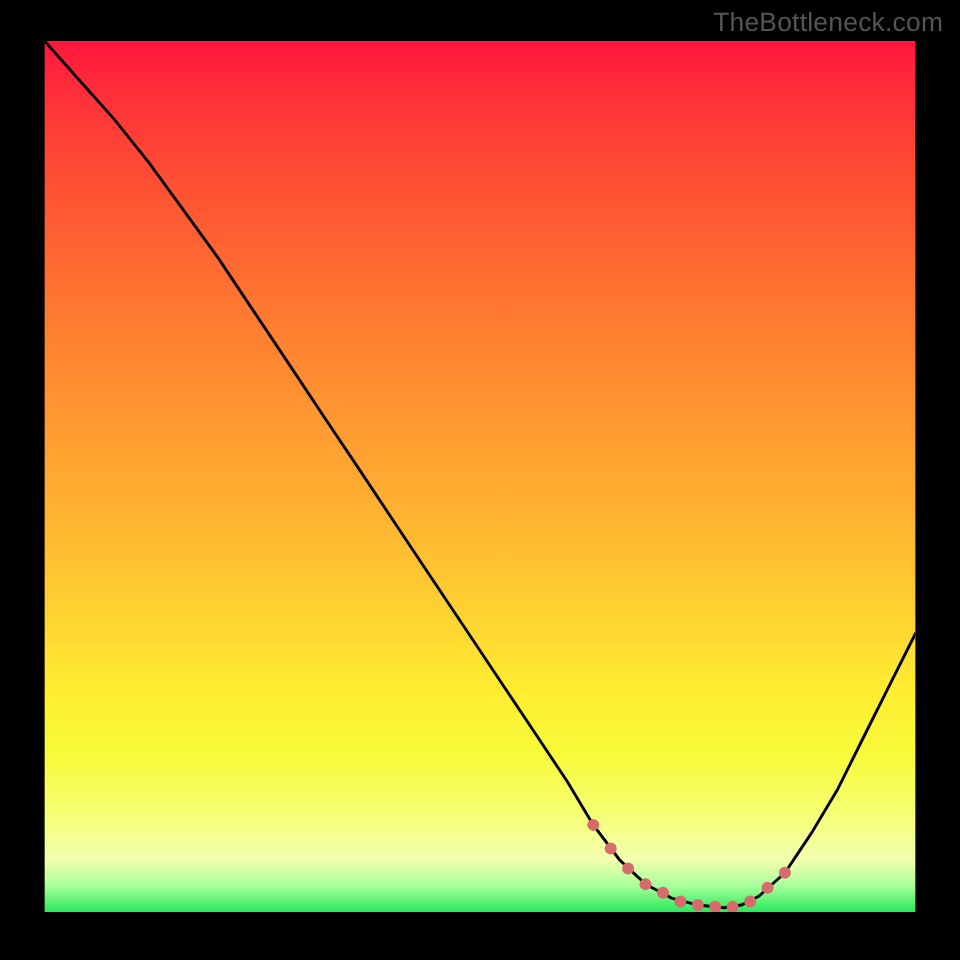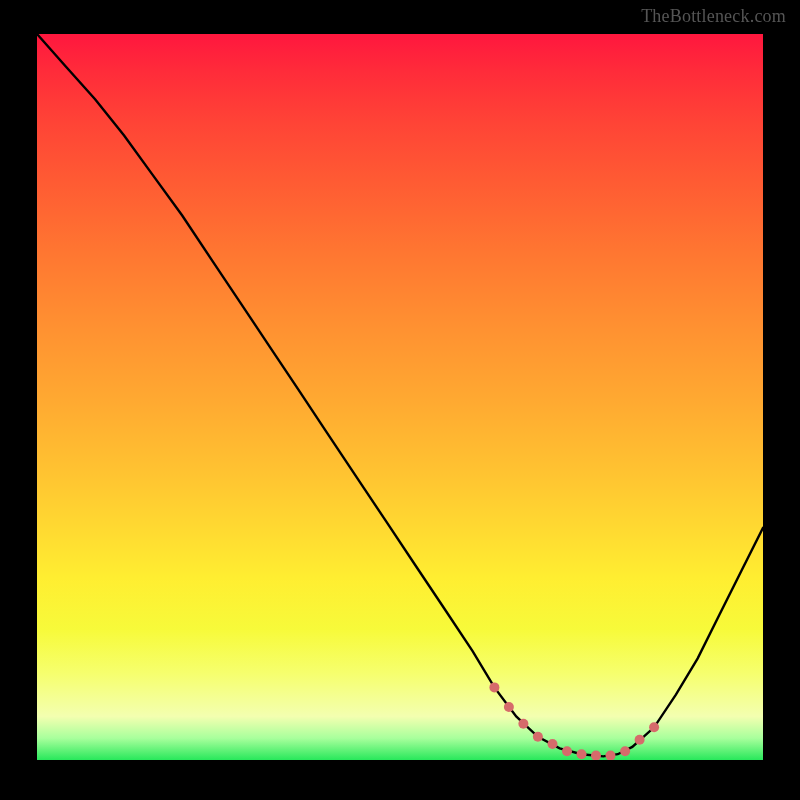--- a/index.html
+++ b/index.html
@@ -7,22 +7,22 @@
   .container {
     position: relative;
     width: 800px;
     height: 800px;
     background: #000;
   }
   .watermark {
     position: absolute;
     top: 6px;
     right: 14px;
-    font-family: Liberation Serif, serif;
-    font-size: 18px;
+    font-family: Liberation Sans, sans-serif;
+    font-size: 22px;
     color: #555;
     letter-spacing: 0.2px;
   }
   .plot-area {
     position: absolute;
     left: 37px;
     top: 34px;
     width: 726px;
     height: 726px;
     overflow: hidden;

